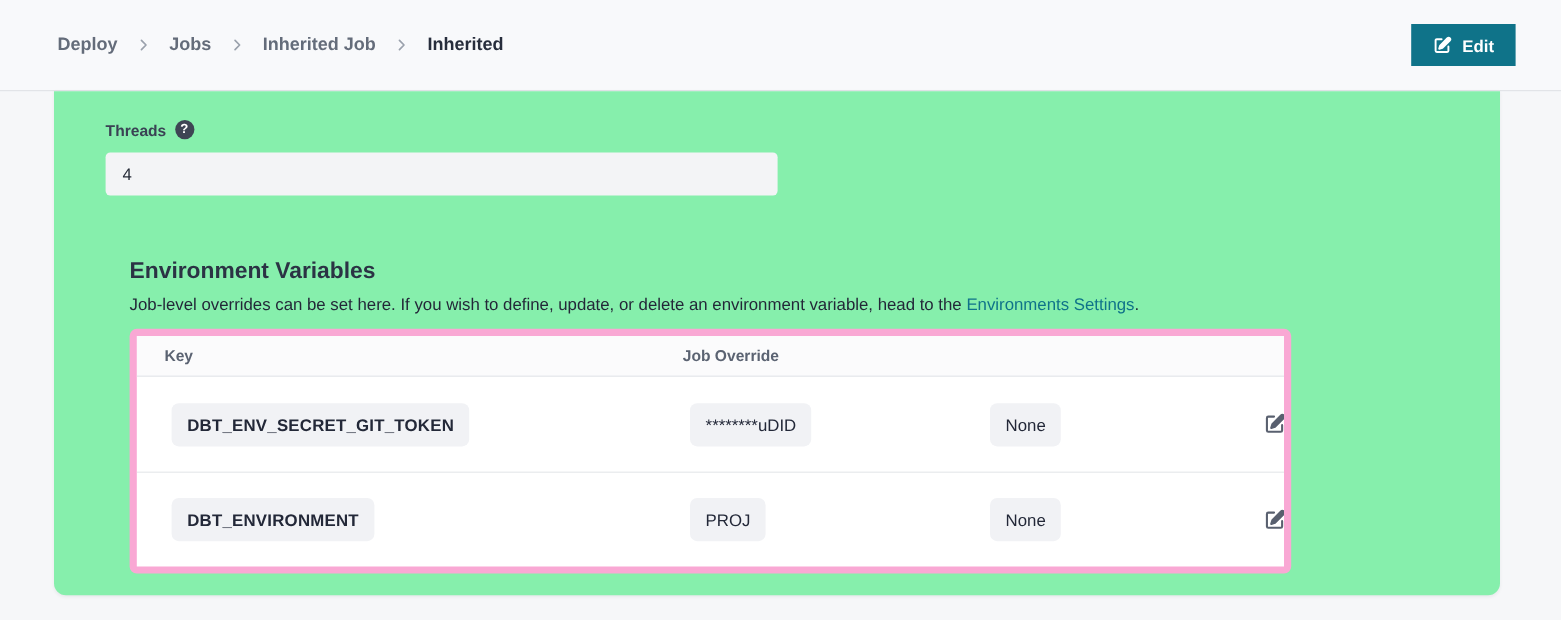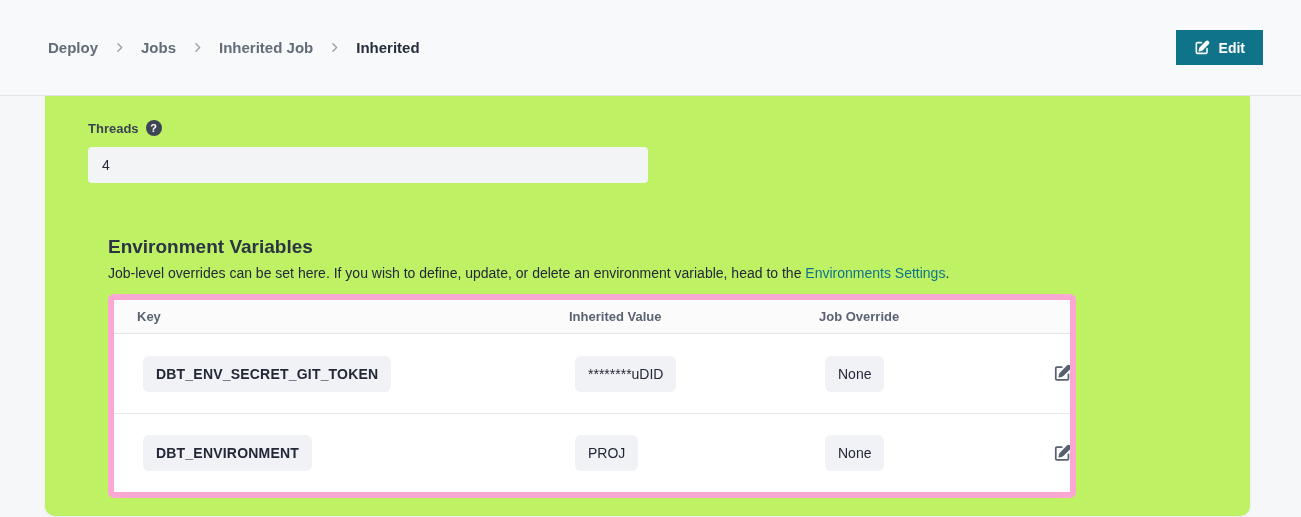--- a/index.html
+++ b/index.html
@@ -6,21 +6,21 @@
   html, body {
     width: 1301px; height: 517px;
     font-family: "Liberation Sans", sans-serif;
     background: #f6f7f9;
     color: #262b38;
     overflow: hidden;
   }
 
   
   .topbar {
-    height: 96px;
+    height: 76px;
     background: #f8f9fb;
     border-bottom: 1px solid #e2e4e8;
     display: flex;
     align-items: center;
     justify-content: space-between;
     padding: 0 38px 0 48px;
   }
   .breadcrumb { display: flex; align-items: center; gap: 15px; font-size: 15px; }
   .crumb { color: #646c7a; font-weight: 600; cursor: pointer; }
   .crumb.current { color: #272d3c; font-weight: 700; cursor: default; }
@@ -36,21 +36,21 @@
     font-family: "Liberation Sans", sans-serif;
     cursor: pointer;
   }
   .edit-btn svg { width: 16px; height: 16px; }
 
   
   .card {
     width: 1205px;
     margin-left: 45px;
     height: 420px;
-    background: #bef264;
+    background: #86efac;
     border-radius: 0 0 10px 10px;
     box-shadow: 0 1px 3px rgba(30,40,60,0.07);
     padding: 24px 42px 0 43px;
   }
 
   
   .field-label-row { display: flex; align-items: center; gap: 7px; }
   .field-label { font-size: 13px; font-weight: 700; color: #3a4254; }
   .help-icon {
     width: 16px; height: 16px; border-radius: 50%;
@@ -167,21 +167,20 @@
 
   <div class="section">
     <div class="section-title">Environment Variables</div>
     <div class="section-desc">
       <span>Job-level overrides can be set here. If you wish to define, update, or delete an environment variable, head to the </span><a class="teal-link">Environments Settings</a><span>.</span>
     </div>
 
     <div class="env-table">
       <div class="t-row t-head">
         <div class="t-cell">Key</div>
-        <div class="t-cell">Inherited Value</div>
         <div class="t-cell">Job Override</div>
         <div class="t-cell"></div>
       </div>
 
       <div class="t-row t-body-row">
         <div class="t-cell">
           <span class="pill key">DBT_ENV_SECRET_GIT_TOKEN</span>
         </div>
         <div class="t-cell">
           <span class="pill">********uDID</span>

